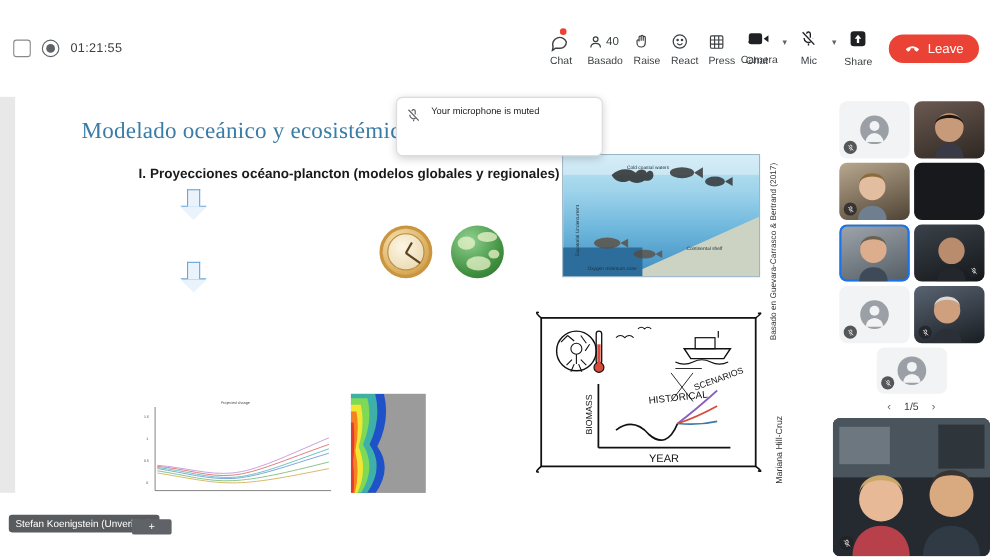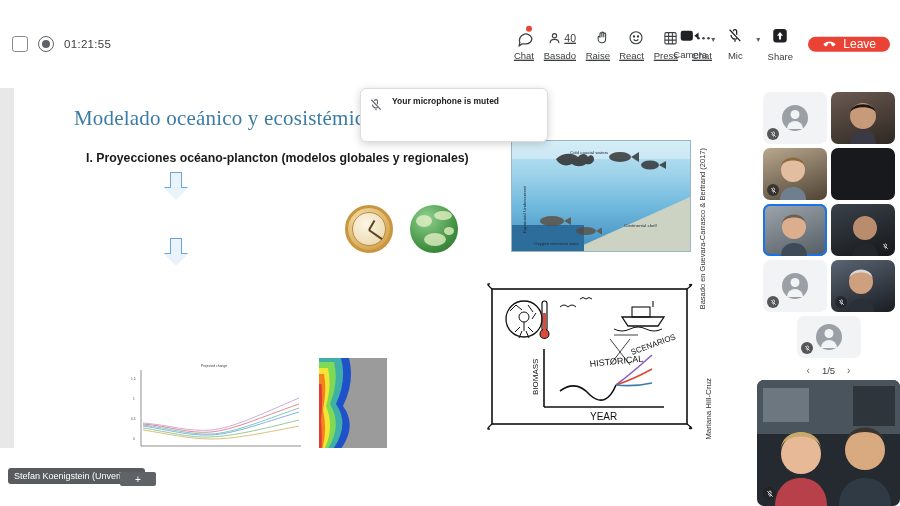--- a/index.html
+++ b/index.html
@@ -46,24 +46,23 @@
     font-size: 11.5px; color: #3c4043; letter-spacing: .3px;
   }
 
   .topbar-center {
     position: absolute; left: 500px; top: 50%;
     transform: translateY(-50%);
     display: flex; align-items: flex-start; gap: 0px;
   }
   .tb-item {
     width: 34px;
-    display: flex; flex-direction: column; align-items: flex-end;
+    display: flex; flex-direction: column; align-items: flex-start;
     gap: 3px; cursor: pointer;
     position: relative;
-    text-decoration: underline;
   }
   .tb-ico {
     height: 20px; display: flex; align-items: center; justify-content: center;
     color: #3c4043;
     position: relative;
   }
   .tb-lbl {
     font-size: 9.5px; color: #3c4043; line-height: 1;
   }
   .dot-badge {
@@ -86,21 +85,21 @@
   }
   .dev-row { display: flex; align-items: center; }
   .chev {
     font-size: 8px; color: #5f6368; margin-left: 1px;
     cursor: pointer;
   }
   .leave-btn {
     margin-left: 8px;
     background: #ea4335; color: #fff;
     border: none; border-radius: 16px;
-    height: 15px; padding: 0 14px;
+    height: 26px; padding: 0 14px;
     display: flex; align-items: center; gap: 6px;
     font-size: 12px; cursor: pointer;
     font-family: "Liberation Sans", sans-serif;
   }
 
   
   .stage {
     position: absolute; top: 88px; left: 0;
     width: 757px; height: 418px;
     background: #ffffff;
@@ -117,20 +116,21 @@
   }
   .slide-title {
     position: absolute; left: 60px; top: 18px;
     font-family: "Liberation Serif", serif;
     font-size: 21px; color: #3a7ca5; letter-spacing: .2px;
   }
   .pt {
     position: absolute;
     font-size: 12.3px; font-weight: bold; color: #1a1a1a;
     line-height: 1.35;
+    margin-left: 40px;
   }
   .pt .num { display: inline-block; }
   .arrow-wrap { position: absolute; }
   .arrow-wrap .stem {
     position: absolute; left: 6px; top: 0;
     width: 12px; height: 16px;
     background: #eaf3fb; border: 1.3px solid #6aa6d6;
     border-bottom: none;
   }
   .arrow-wrap .head {
@@ -250,21 +250,21 @@
     position: absolute; left: 360px; top: 88px;
     width: 188px; height: 54px;
     background: #ffffff;
     border: 1px solid #dadce0;
     border-radius: 6px;
     box-shadow: 0 2px 8px rgba(0,0,0,.18);
     display: flex; padding: 7px 8px; gap: 7px;
     z-index: 20;
   }
   .tooltip .mic-off { flex: 0 0 16px; padding-top: 2px; }
-  .tooltip .tt-title { font-size: 8.5px; font-weight: bold; color: #202124; margin-bottom: 2px; }
+  .tooltip .tt-title { font-size: 8.5px; font-weight: normal; color: #202124; margin-bottom: 2px; }
   .tooltip .tt-body { font-size: 7.6px; color: #3c4043; line-height: 1.45; }
 
   
   .rightpanel {
     position: absolute; right: 0; top: 88px;
     width: 143px; height: 418px;
     background: #ffffff;
   }
   .tiles {
     position: absolute; top: 0; left: 0; width: 143px;

